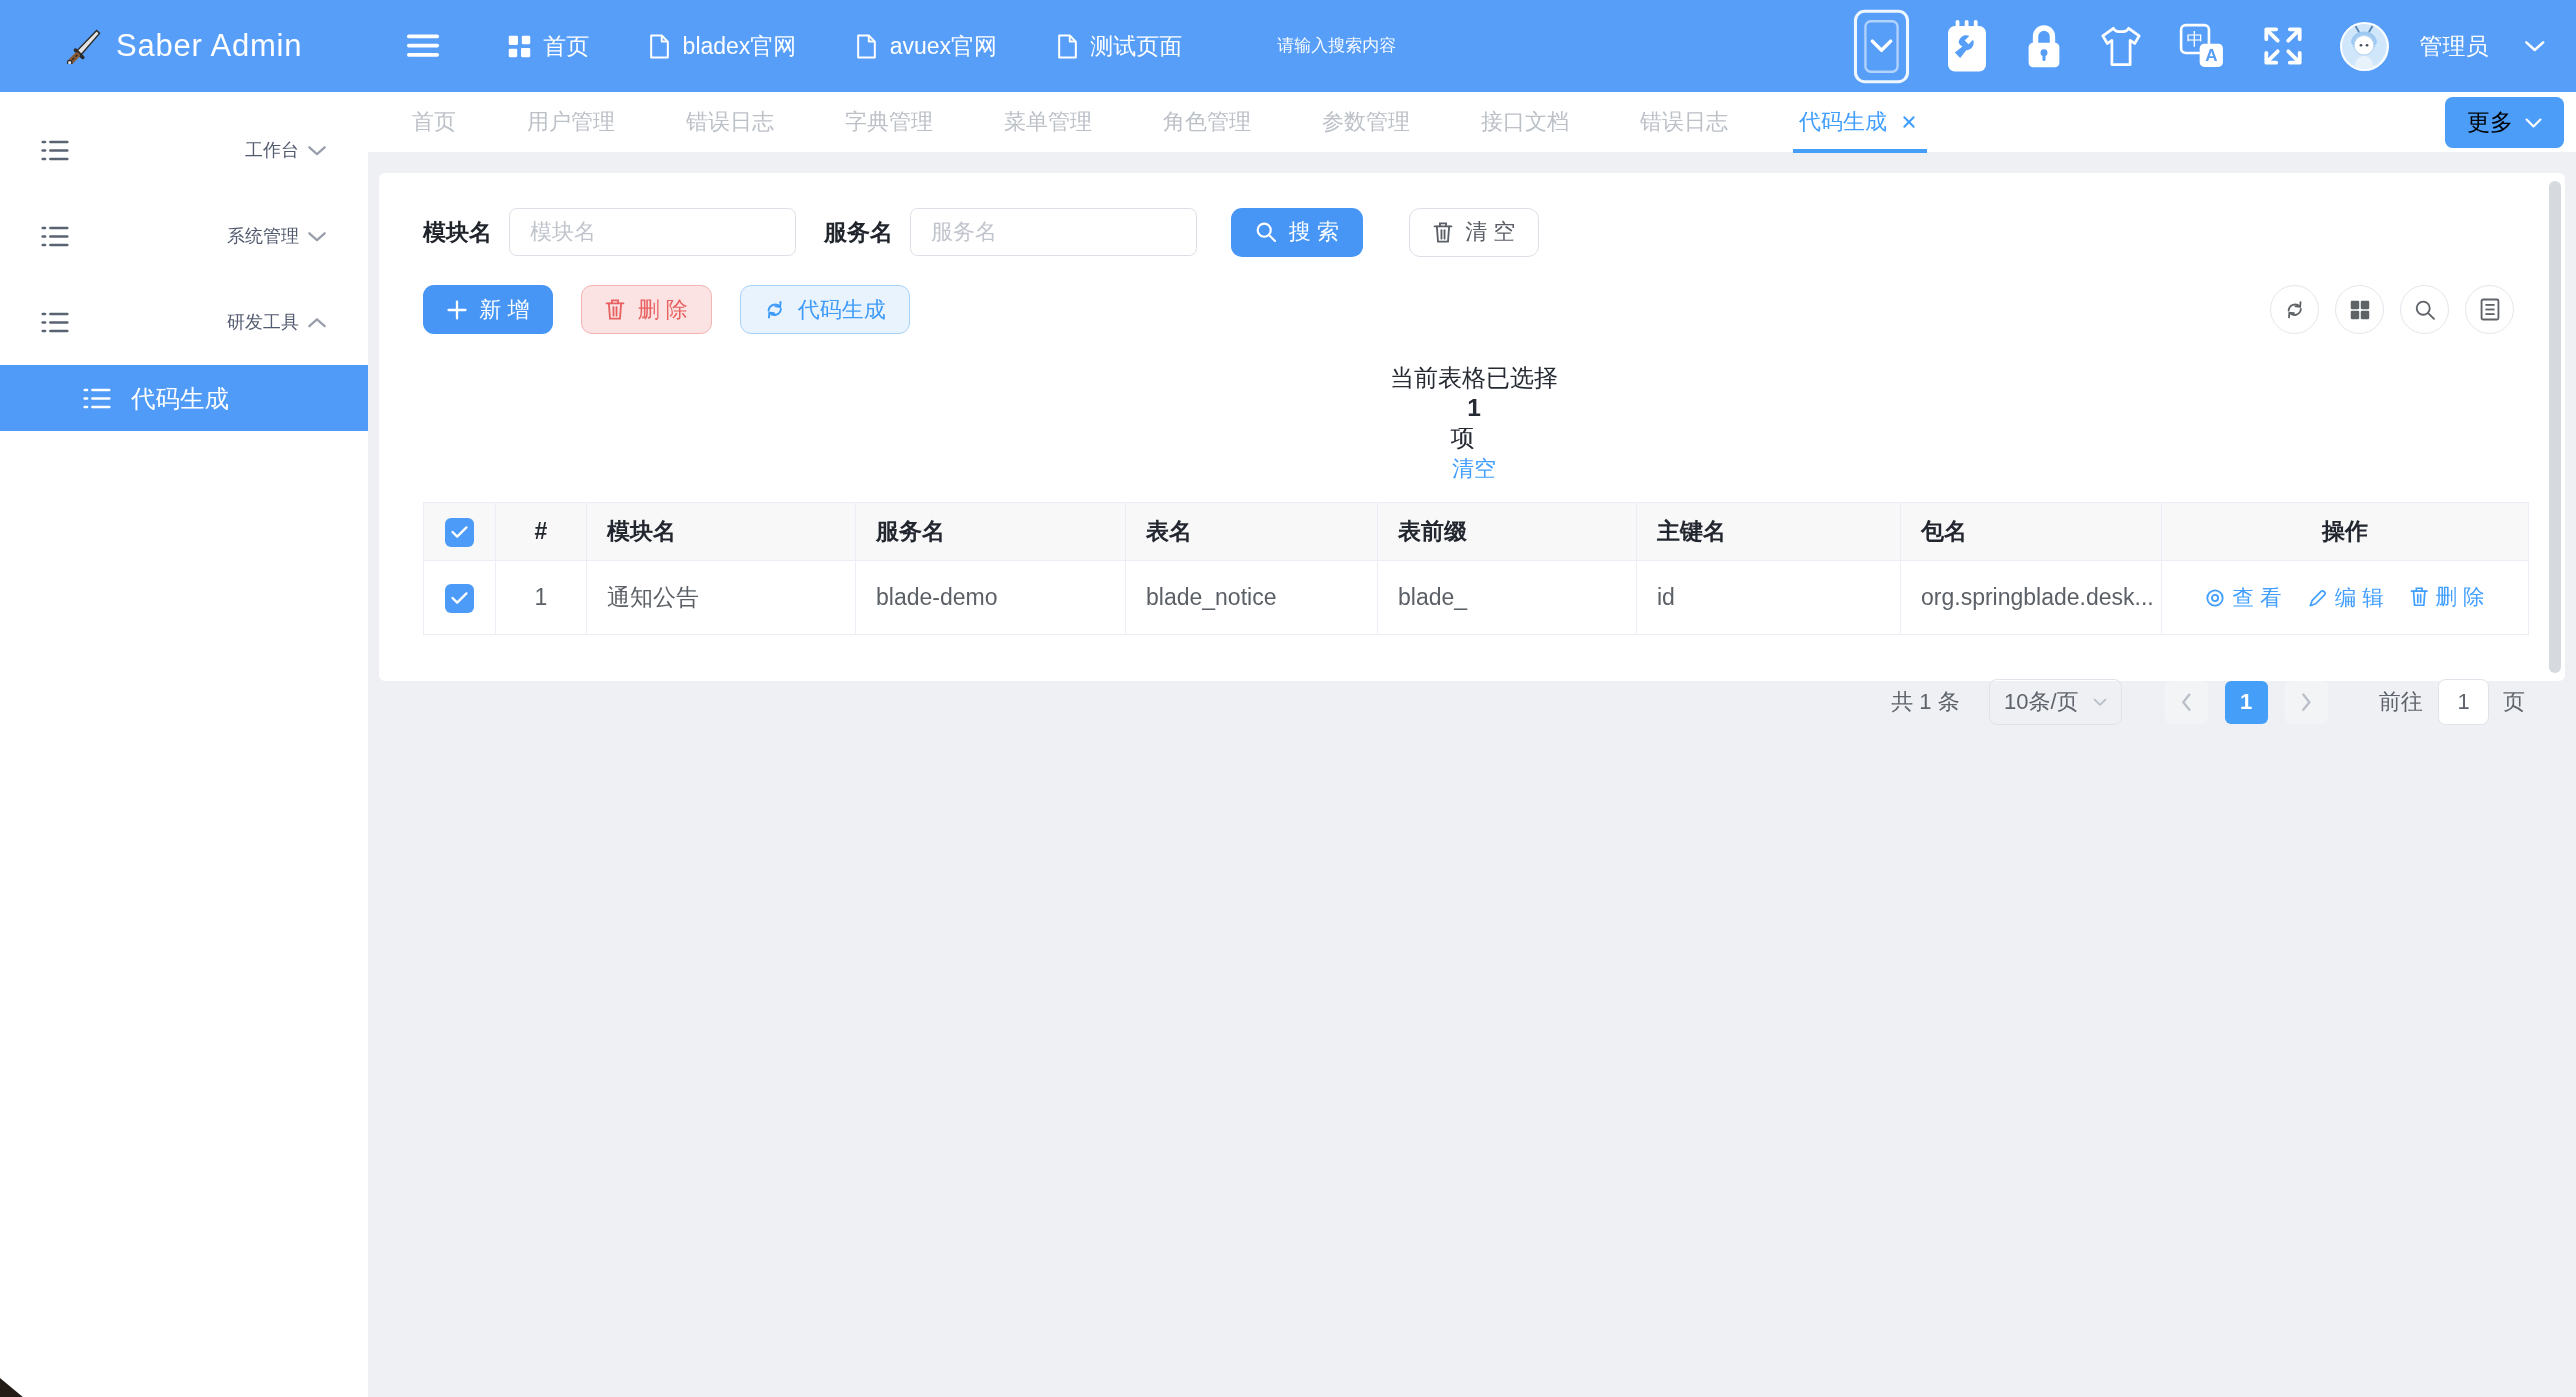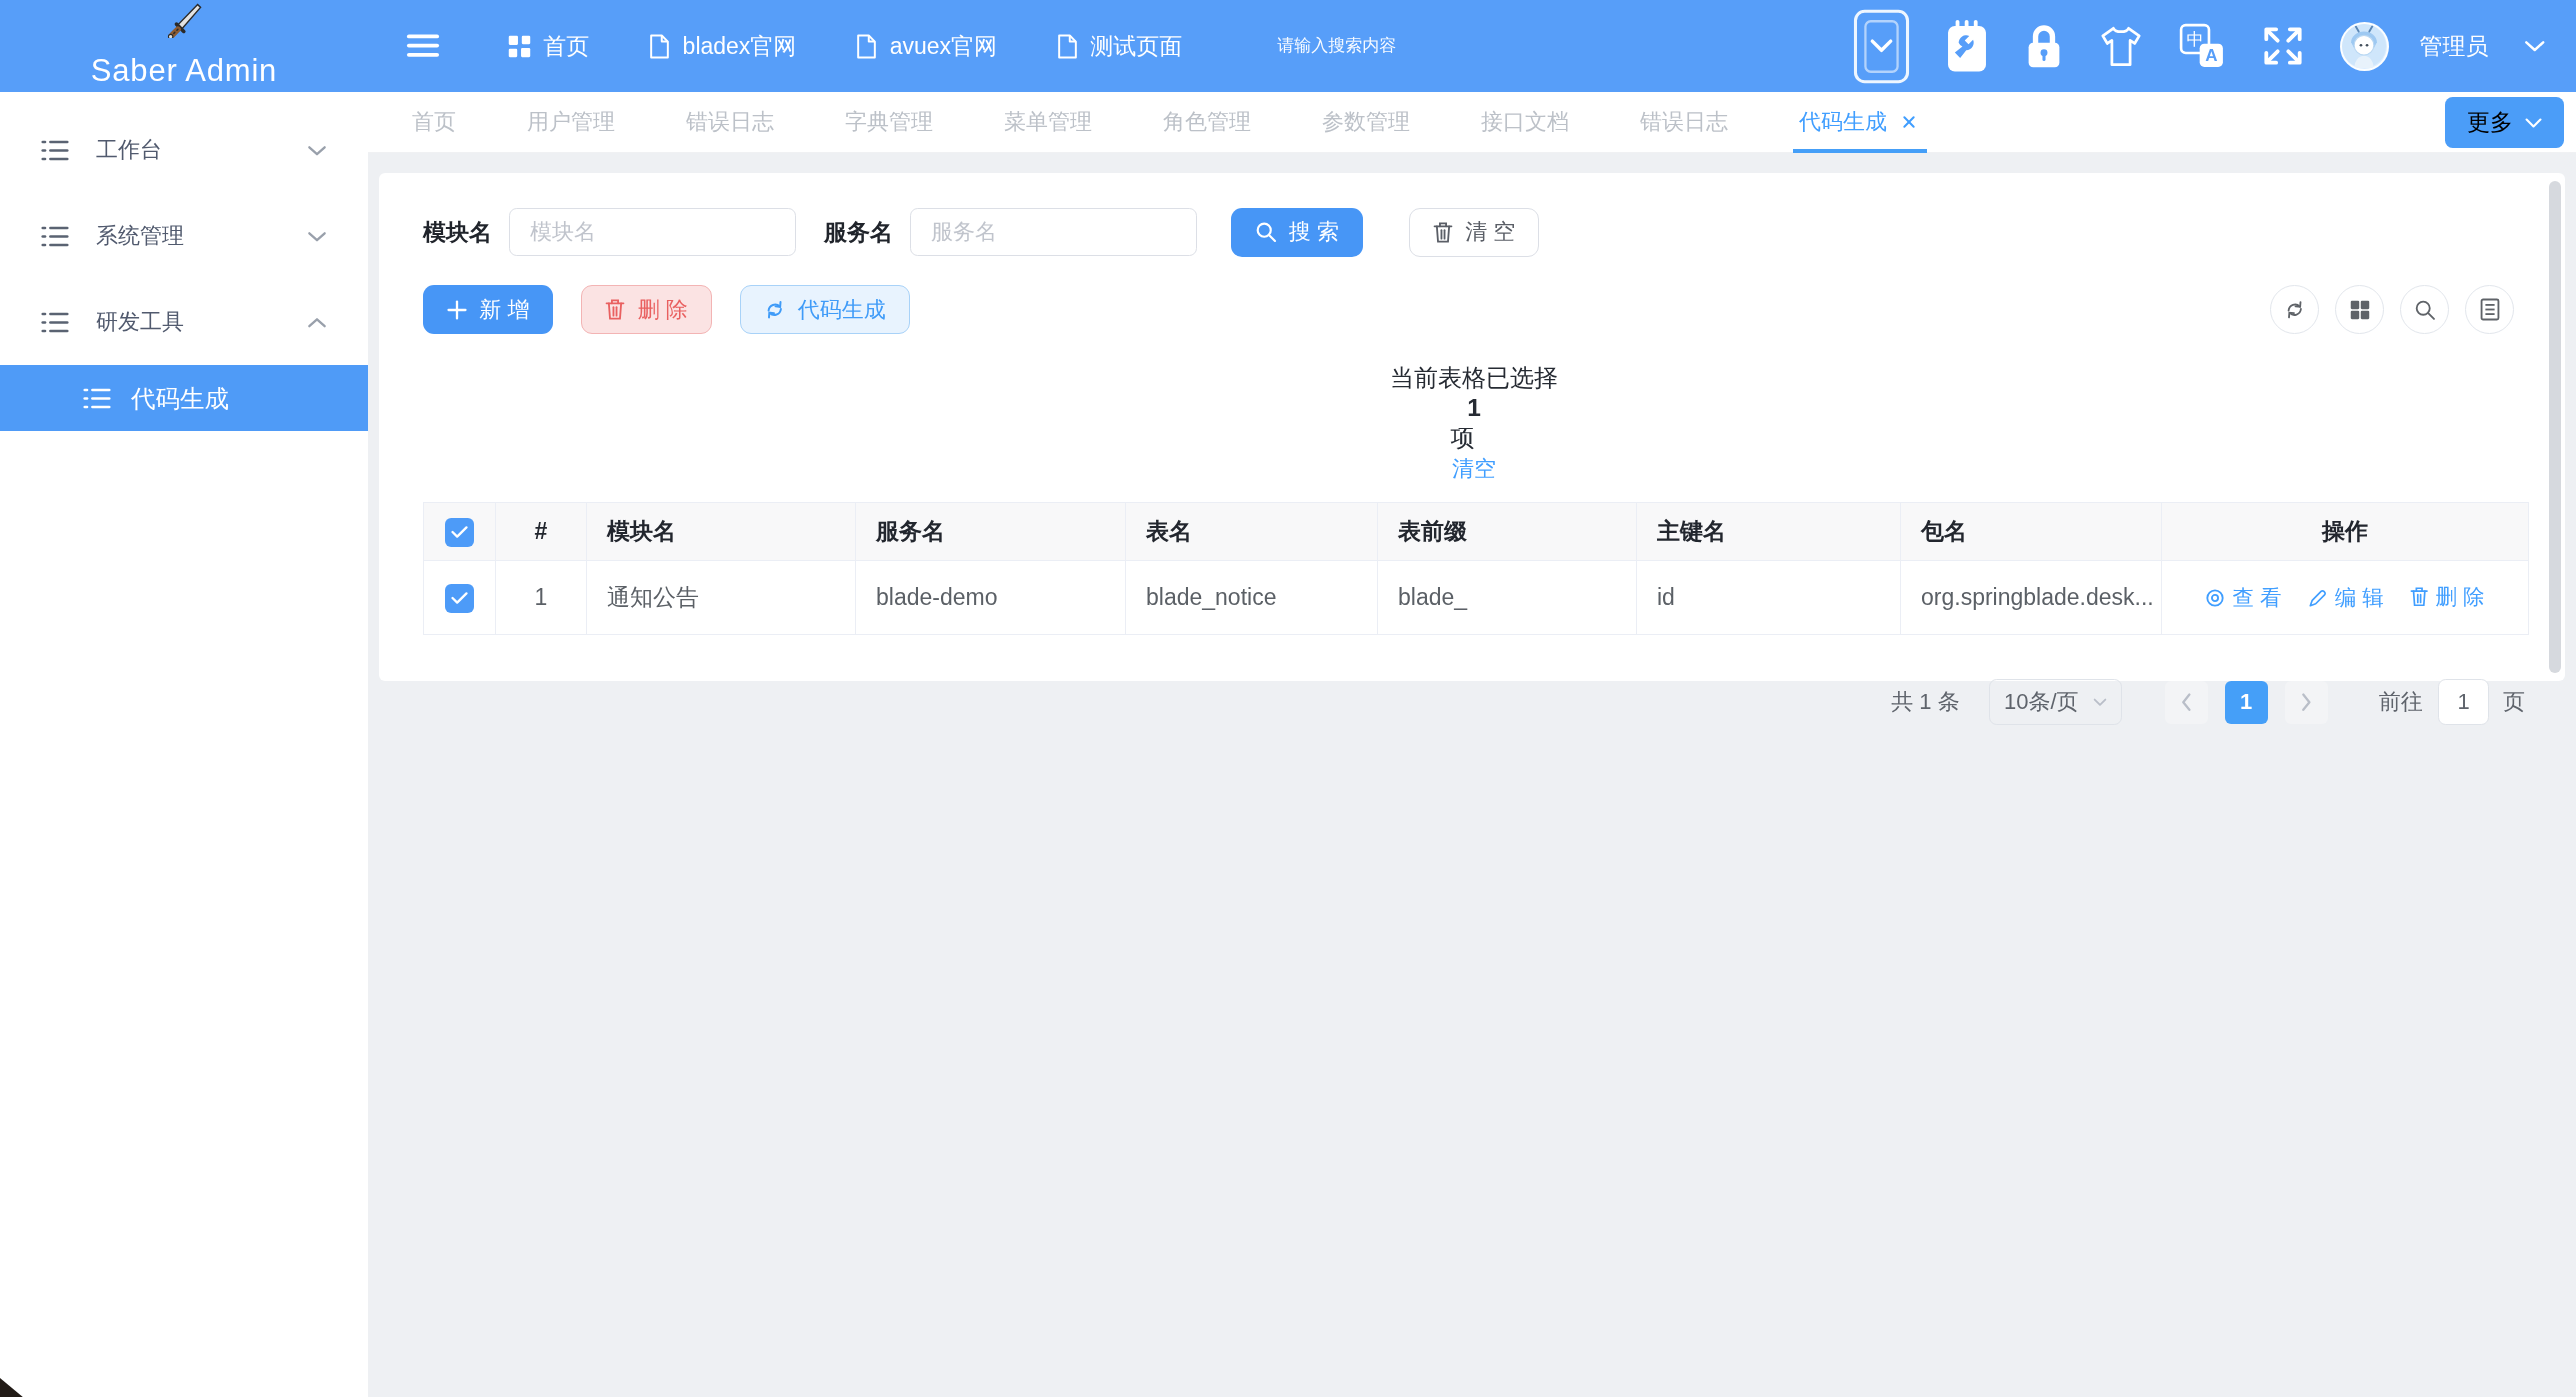--- a/index.html
+++ b/index.html
@@ -11,41 +11,41 @@
     overflow: hidden;
     color: #333;
   }
   svg { display: block; }
 
   
   .header {
     position: absolute; top:0; left:0; width:2576px; height:92px;
     background:#579ef9; display:flex; align-items:center; color:#fff;
   }
-  .logo { width:368px; height:92px; display:flex; align-items:center; justify-content:center; gap:15.3px;flex-direction:column; }
+  .logo { width:368px; height:92px; display:flex; align-items:center; justify-content:center; gap:15.3px; }
   .logo-title { font-size:31px; font-weight:500; letter-spacing:0.8px; }
   .hamburger { margin-left:38px; cursor:pointer; }
   .hnav { display:flex; align-items:center; gap:60px; margin-left:68px; }
   .hnav-item { display:flex; align-items:center; gap:12.3px; font-size:23px; cursor:pointer; white-space:nowrap; }
   .hsearch {
     margin-left:95px; width:330px; background:transparent; border:none; outline:none;
     color:#701a75; font-size:17px; font-family:"Liberation Sans",sans-serif;
   }
   .hsearch::placeholder { color:rgba(255,255,255,.96); opacity:1; }
   .hicons { margin-left:auto; margin-right:31px; display:flex; align-items:center; gap:35px; }
   .hicon { cursor:pointer; display:flex; align-items:center; }
   .avatar-wrap { width:49px; height:49px; border-radius:50%; border:2.3px solid rgba(255,255,255,.9); overflow:hidden; background:#ddeeff; }
   .username { font-size:23px; margin-left:-4.6px; cursor:pointer; }
 
   
   .sidebar { position:absolute; top:92px; left:0; width:368px; bottom:0; background:#fff; }
   .smenu { padding-top:15.3px; }
   .sitem {
     height:86px; display:flex; align-items:center; padding:0 41px;
-    color:#515a6e; font-size:22px; gap:27px; cursor:pointer;
+    color:#515a6e; font-size:18px; gap:8px; cursor:pointer;text-align:right;
   }
   .sitem .slabel { flex:1; }
   .ssub {
     height:66px; background:#4f9bf7; color:#fff; display:flex; align-items:center;
     padding-left:83px; font-size:24.5px; gap:20px; cursor:pointer;
   }
 
   
   .tabbar {
     position:absolute; left:368px; top:92px; right:0; height:61px; background:#fff;

